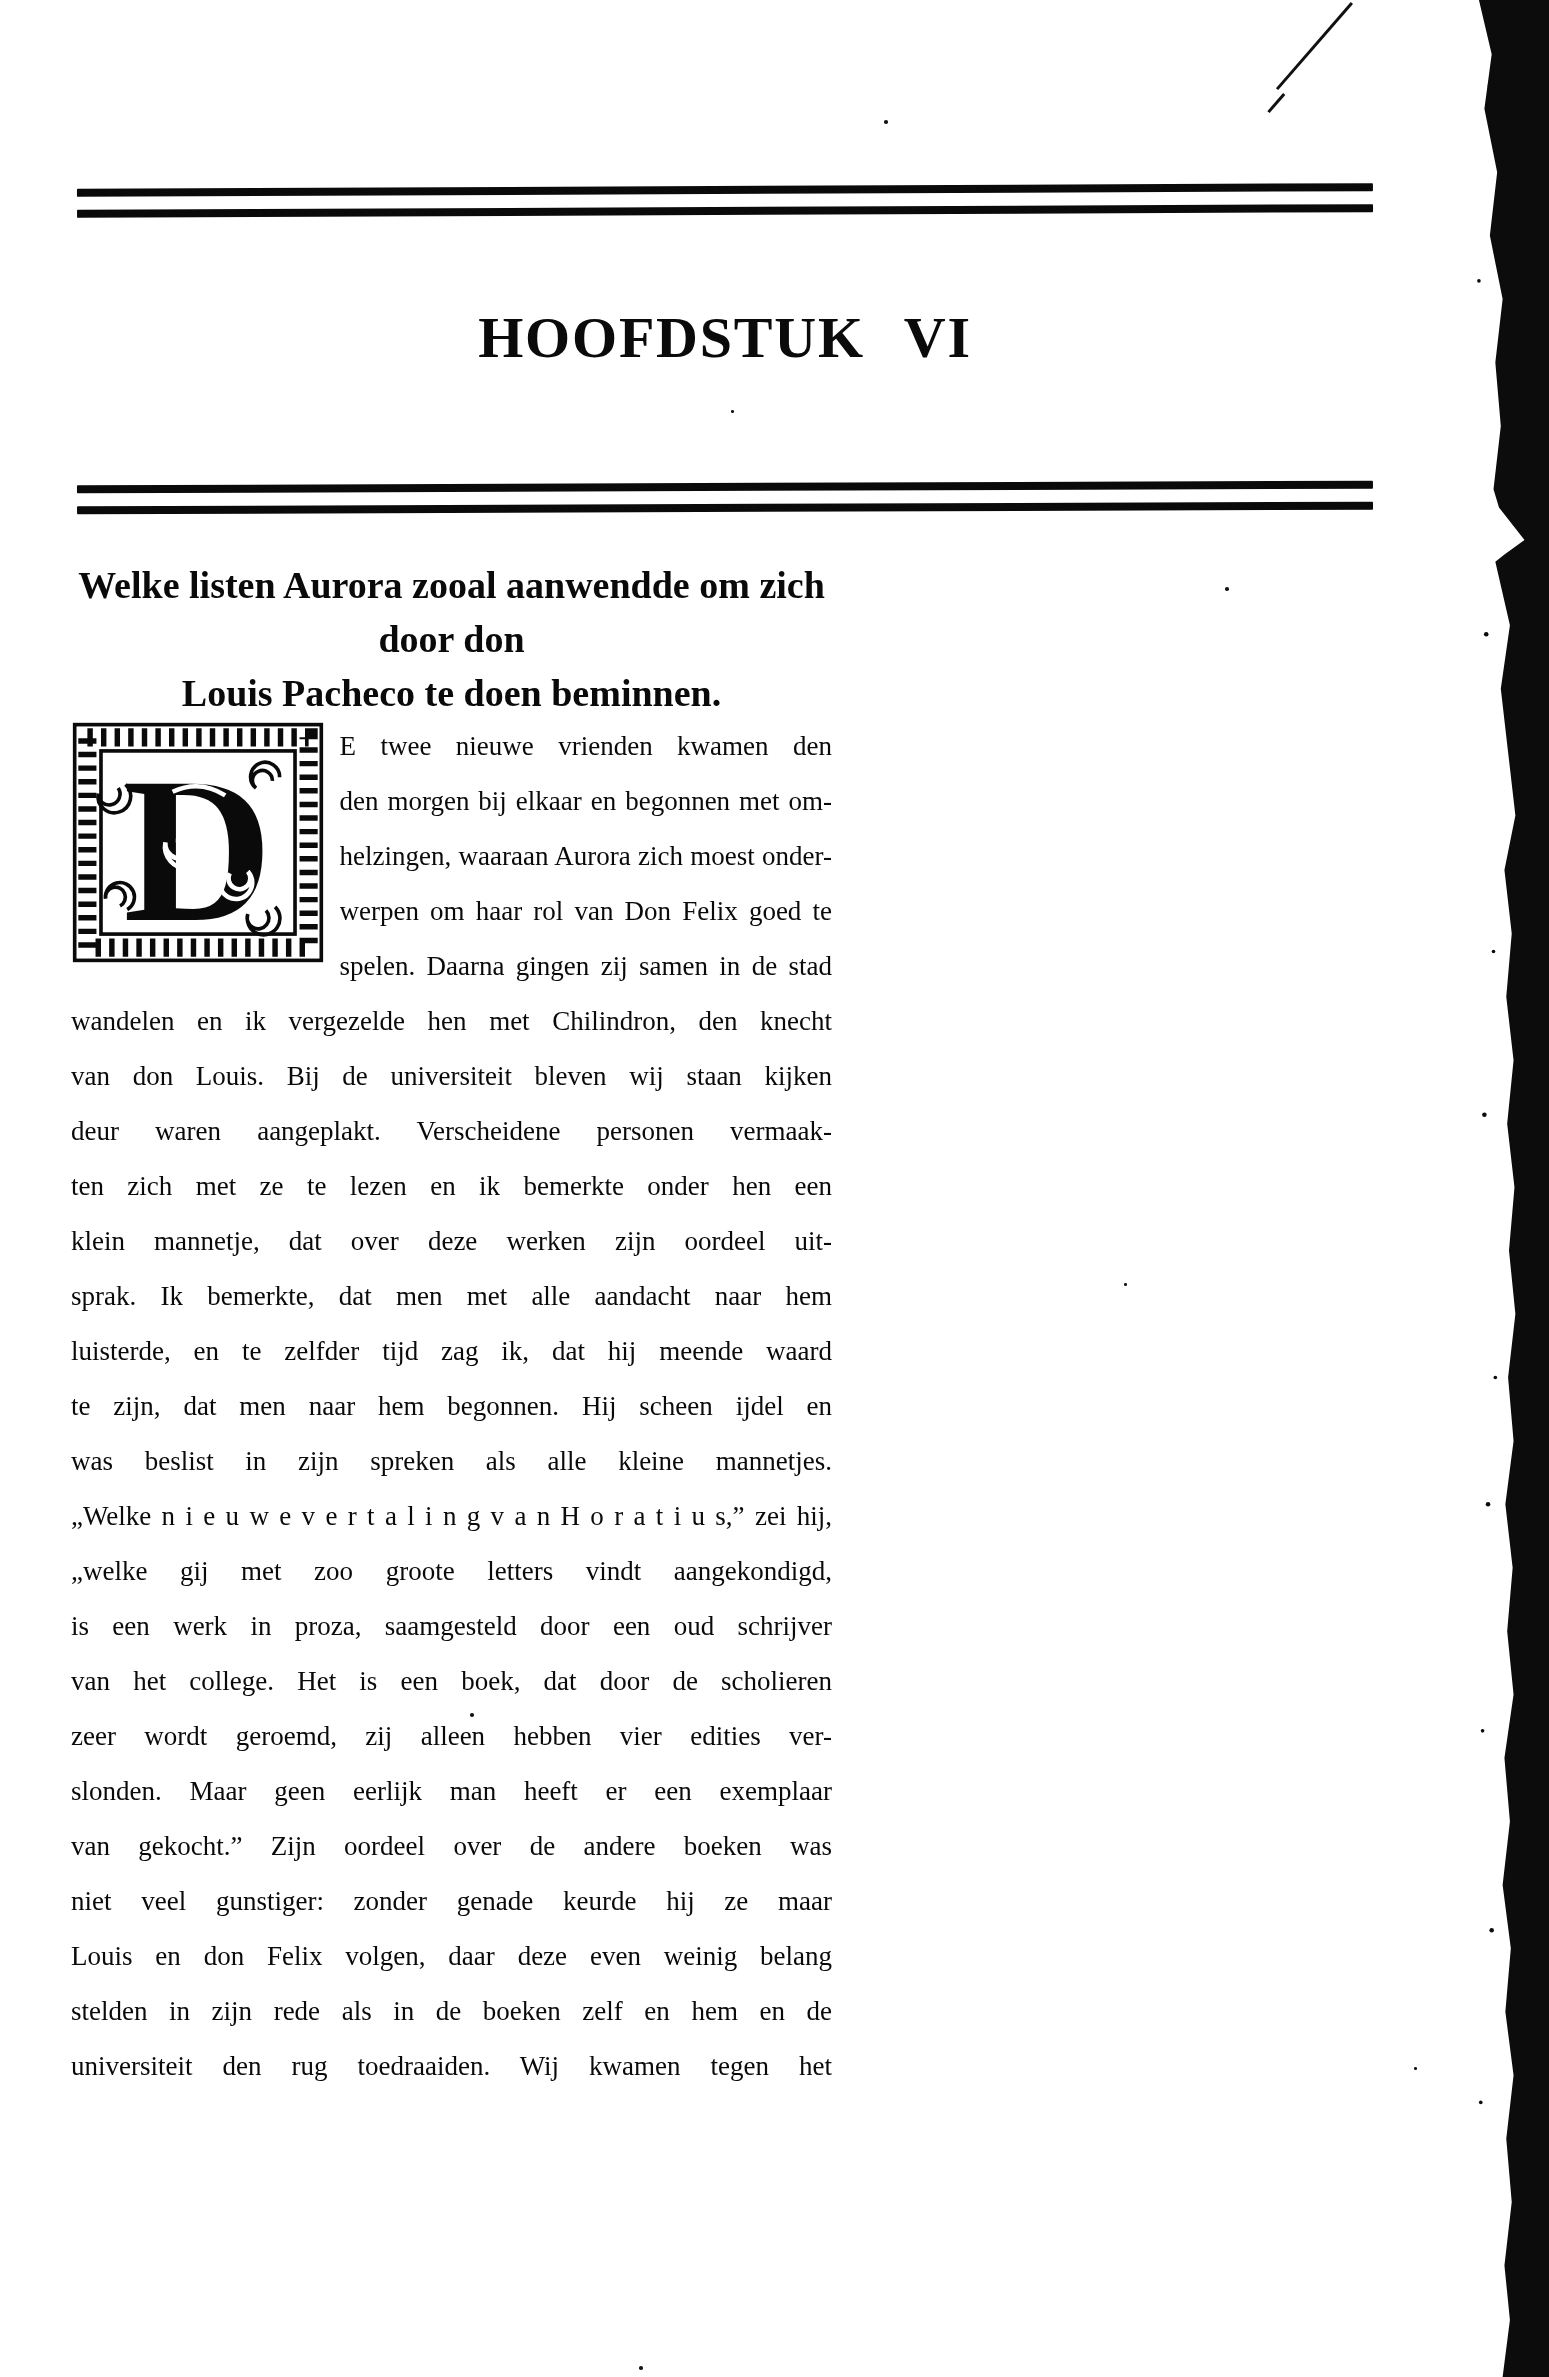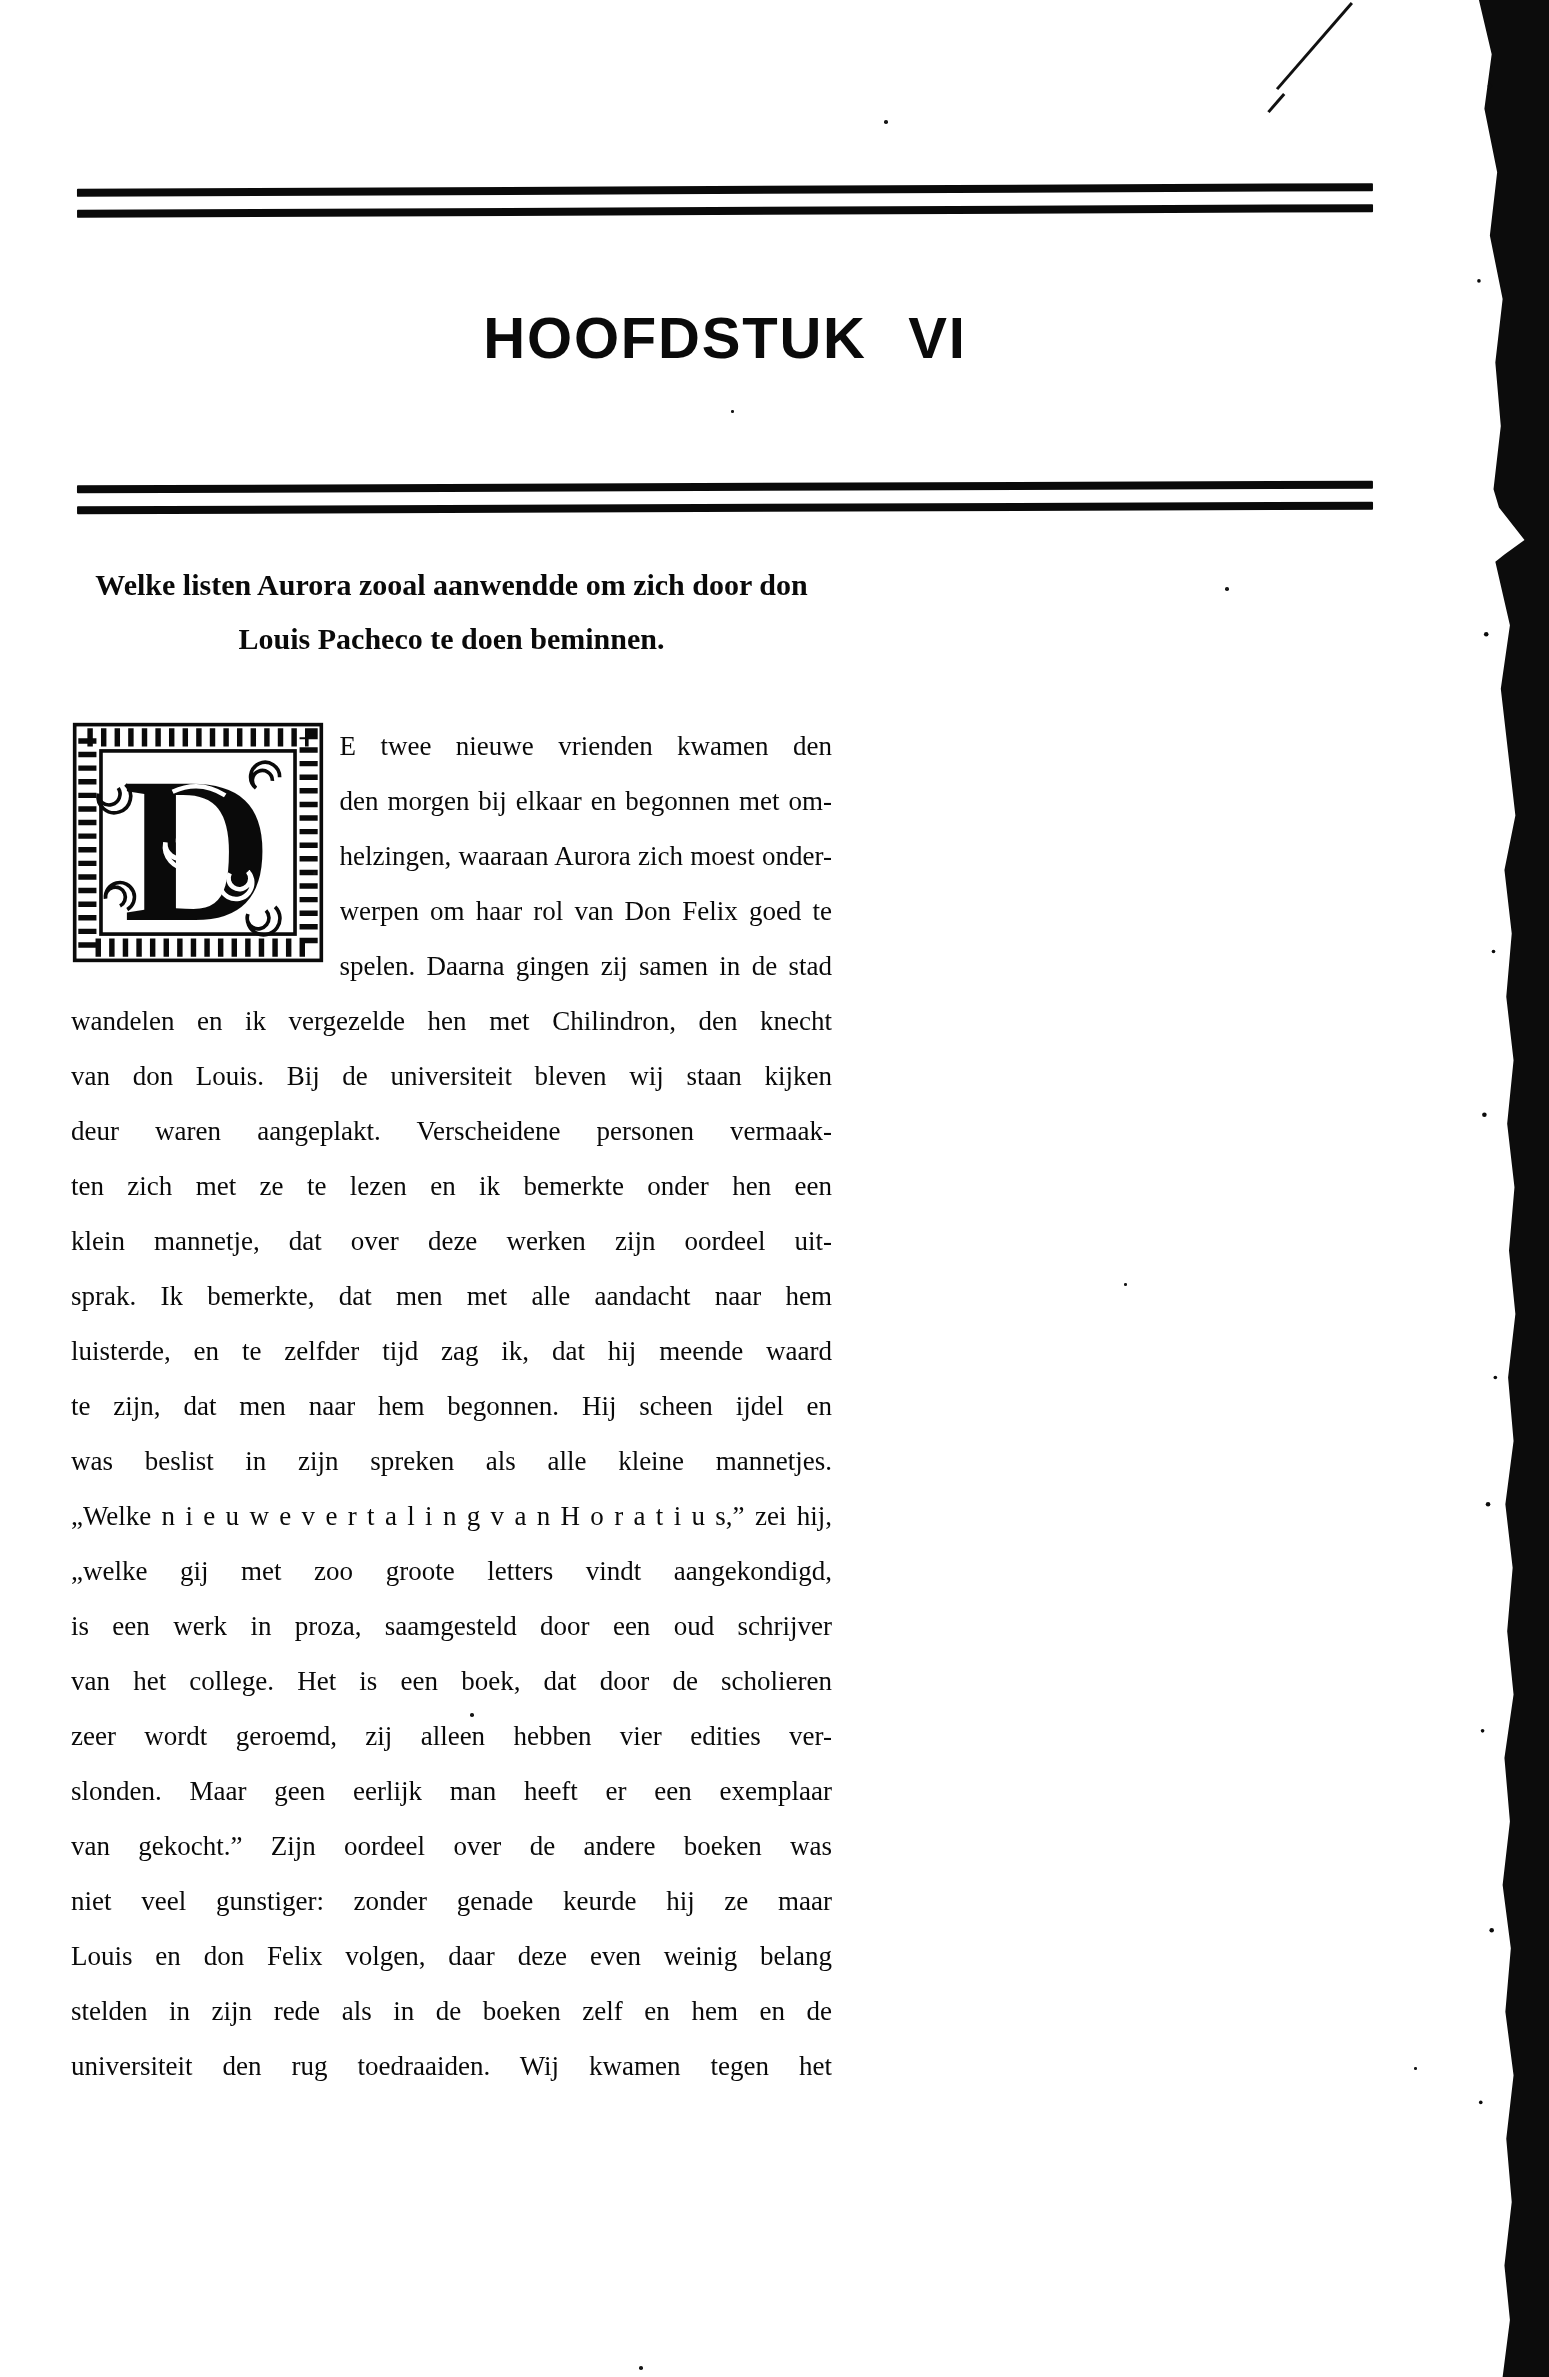--- a/index.html
+++ b/index.html
@@ -16,27 +16,27 @@
   .rule-pair .bar{height:8.2px;background:#0a0a0a;border-radius:0.9px;}
   .rule-pair .bar + .bar{margin-top:12.7px;}
   #rule-top{top:186px;transform:rotate(-0.25deg);}
   #rule-mid{top:483px;transform:rotate(-0.2deg);}
   
   #chapter-title{
     position:absolute;left:77px;top:306px;width:1296px;
     text-align:center;
     font-weight:bold;font-size:58px;line-height:63px;
     letter-spacing:1.8px;word-spacing:23.6px;
-    font-family:Liberation Sans, sans-serif;
+    font-family:Liberation Serif, serif;
   }
   
   #subtitle{
     position:absolute;left:71px;top:558px;width:761px;
     text-align:center;font-weight:bold;
-    font-size:30px;line-height:54px;letter-spacing:0px;
+    font-size:38px;line-height:54px;letter-spacing:0px;
   }
   
   #body-block{
     position:absolute;left:71px;top:719px;width:761px;
     font-size:27px;
   }
   .dropcap-box{
     float:left;width:254px;height:243px;margin:1.8px 14.5px 5.4px 0;
   }
   .bodyline{

